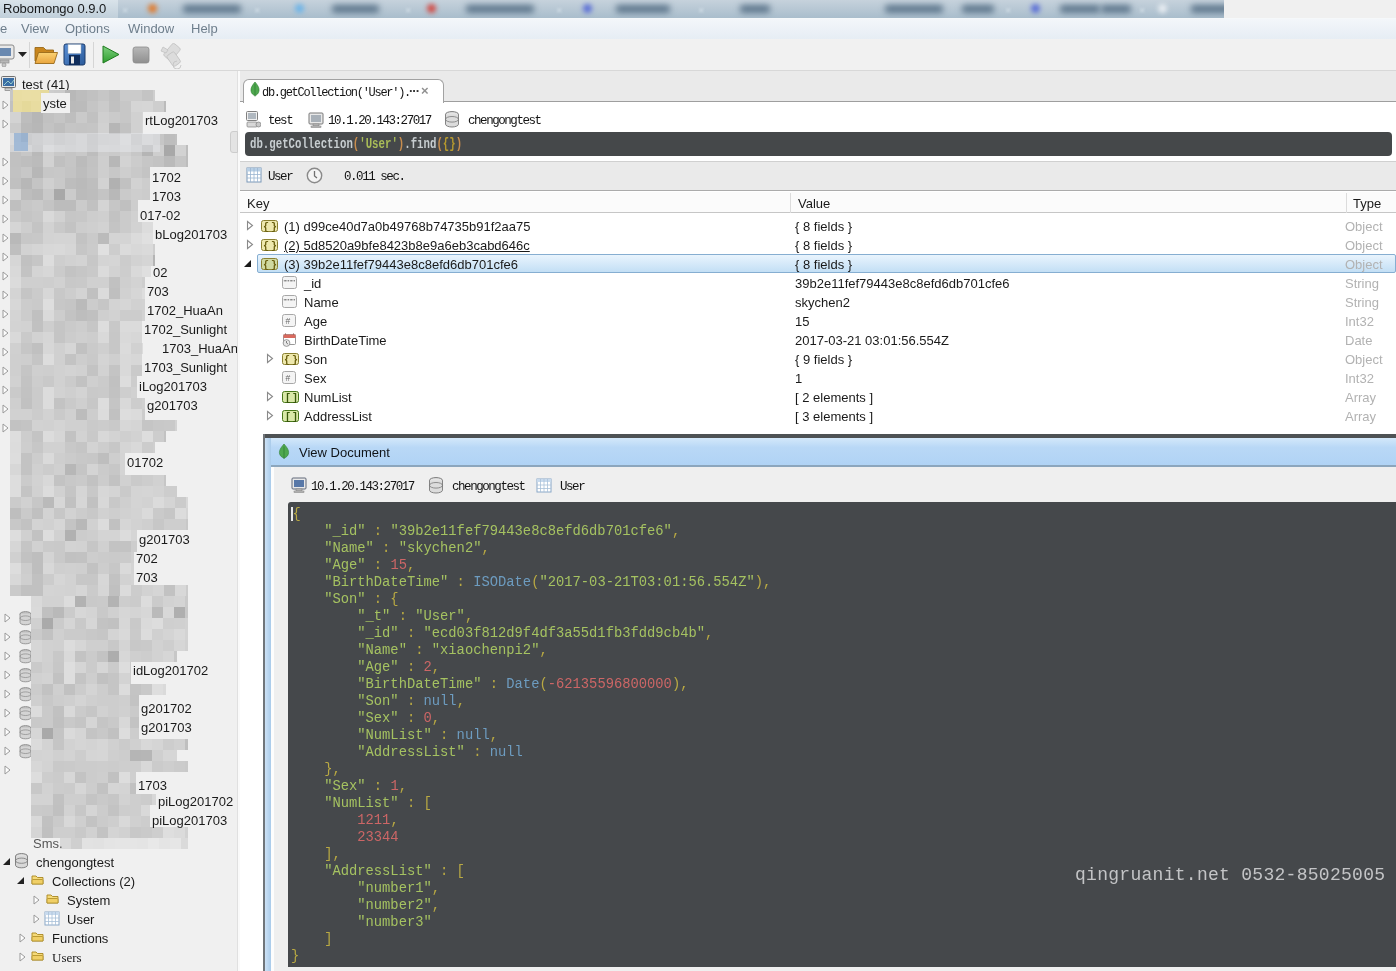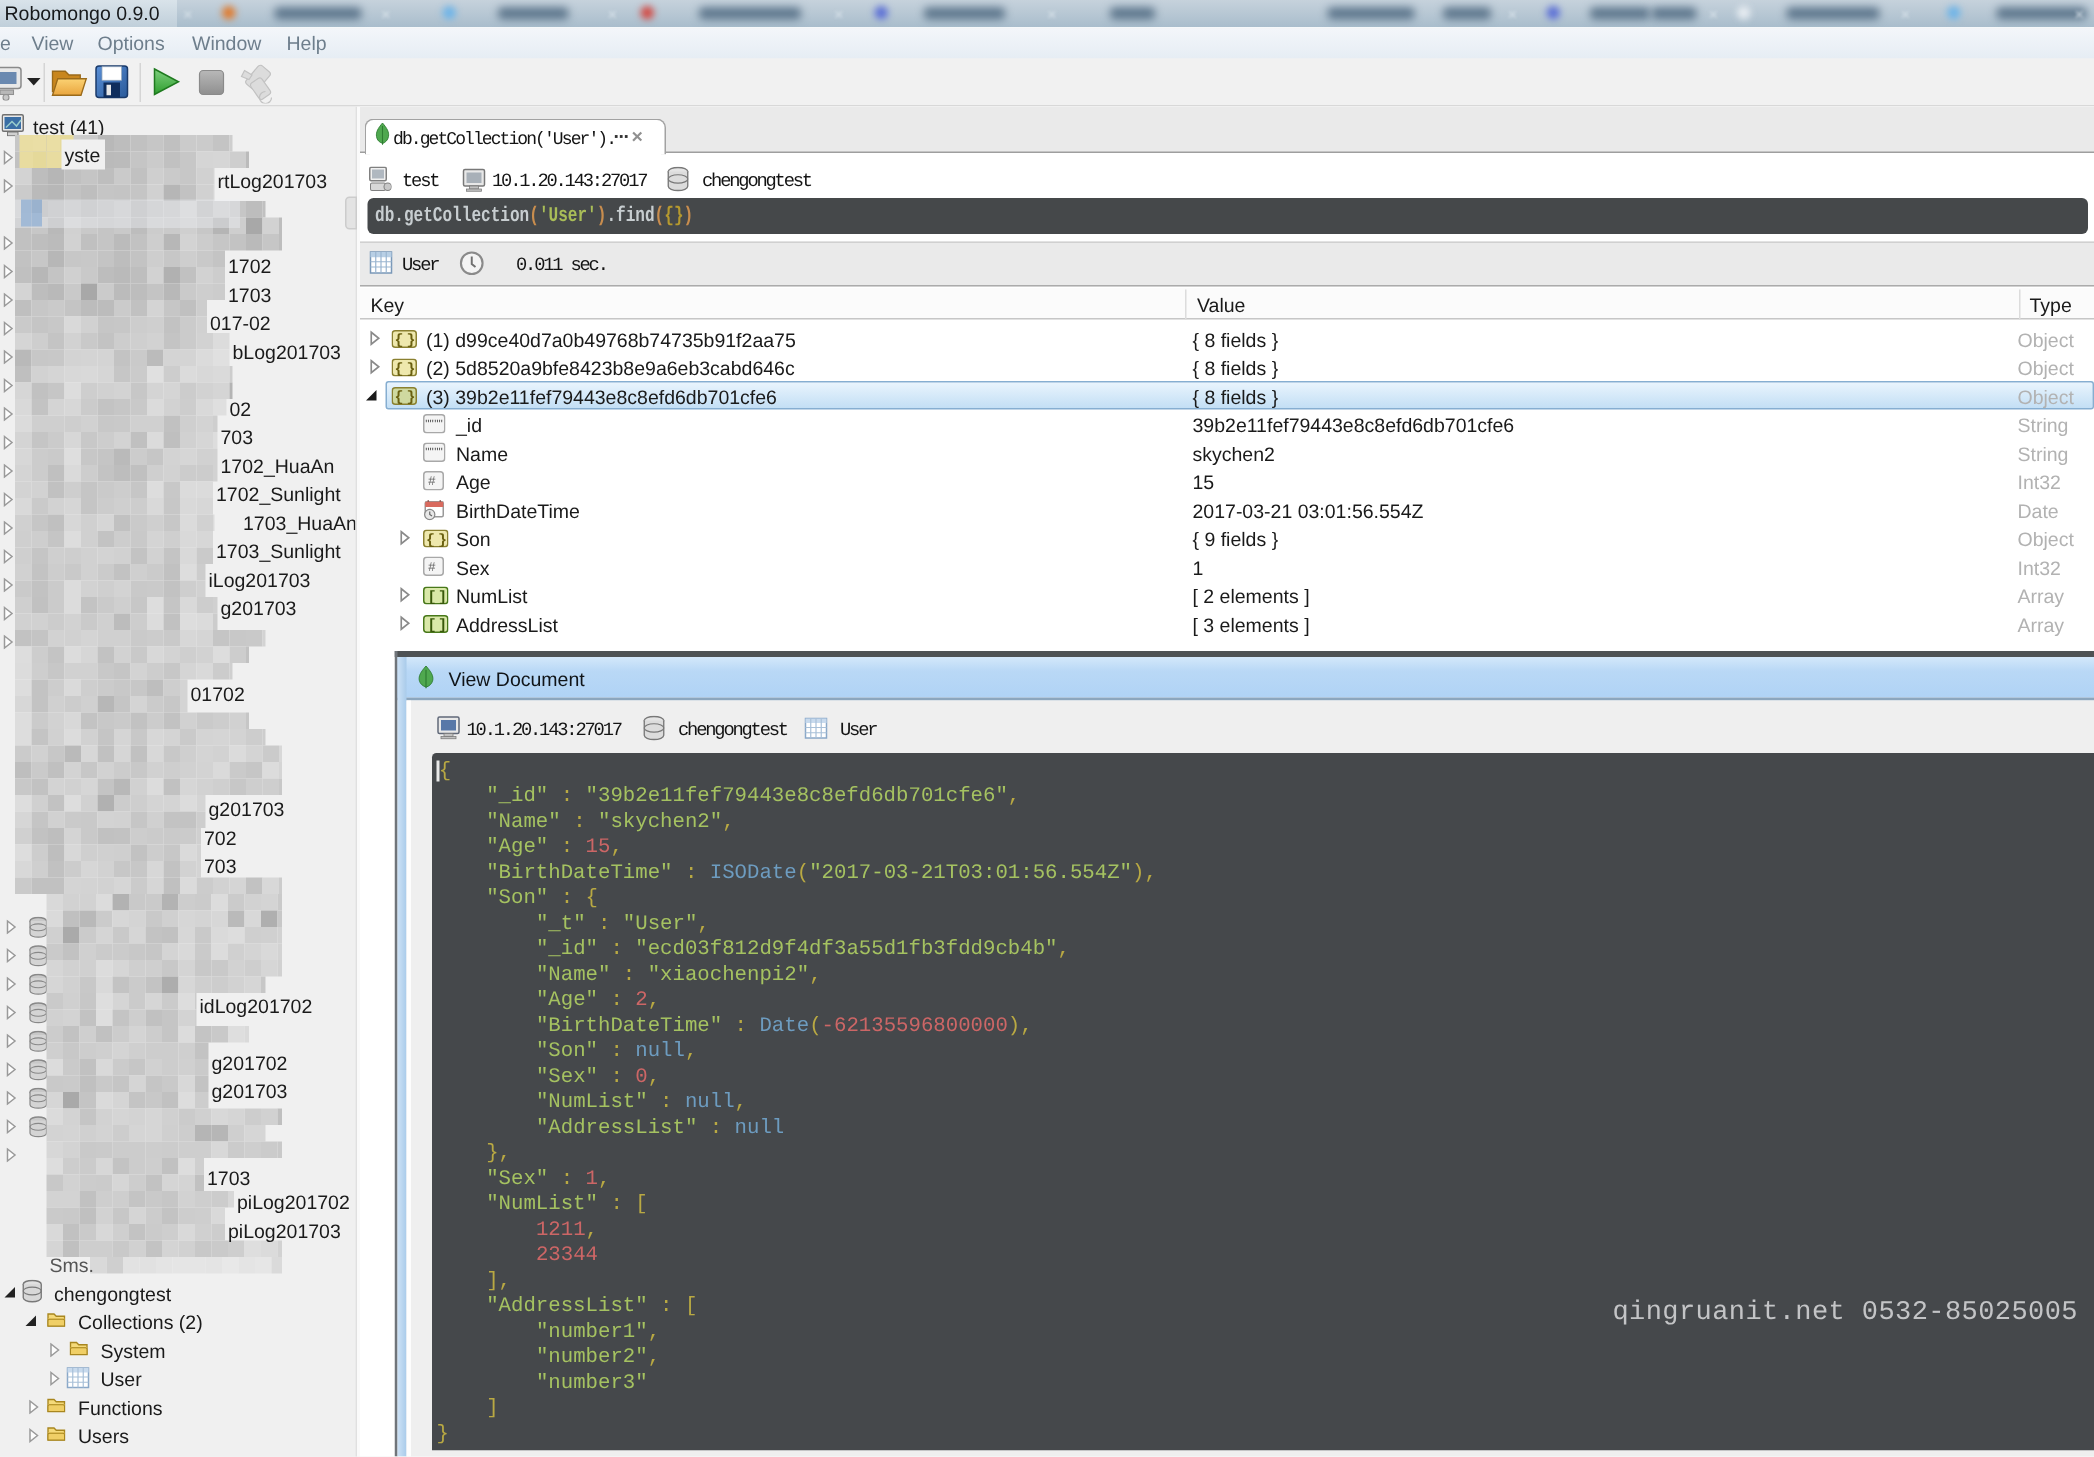--- a/index.html
+++ b/index.html
@@ -5,21 +5,21 @@
 html,body{width:1396px;height:971px;overflow:hidden;background:#f0f0f0;
  font-family:"Liberation Sans",sans-serif;}
 .abs{position:absolute;}
 .ss{font-family:"Liberation Mono",monospace;font-size:12.5px;letter-spacing:-1.45px;color:#141414;white-space:pre;}
 .sans13{font-size:13px;color:#1a1a1a;white-space:pre;}
 #code{font-family:"Liberation Mono",monospace;font-size:13.8px;line-height:17px;white-space:pre;color:#a5c261;}
 .Y{color:#b9a943;} .G{color:#a5c261;} .R{color:#cc6666;} .B{color:#6d9cc0;}
 </style></head>
 <body>
 
-<div class="abs" style="left:0;top:0;width:1396px;height:18px;background:linear-gradient(#c6d2dc,#a9bdcc);overflow:hidden;">
+<div class="abs" style="left:0;top:0;width:1224px;height:18px;background:linear-gradient(#c6d2dc,#a9bdcc);overflow:hidden;">
  <div class="abs" style="left:0;top:0;width:118px;height:18px;background:linear-gradient(#d9e3ea,#c0cfda);"></div>
  <div class="abs" style="left:3px;top:1px;font-size:13px;color:#16181a;white-space:pre;">Robomongo 0.9.0</div>
 
 <div class="abs" style="left:148px;top:4px;width:9px;height:9px;border-radius:5px;background:#e07a2c;filter:blur(2.5px);"></div>
 <div class="abs" style="left:183px;top:5px;width:58px;height:8px;border-radius:3px;background:#5d768c;filter:blur(3px);"></div>
 <div class="abs" style="left:295px;top:4px;width:9px;height:9px;border-radius:5px;background:#6db4e8;filter:blur(2.5px);"></div>
 <div class="abs" style="left:332px;top:5px;width:47px;height:8px;border-radius:3px;background:#5d768c;filter:blur(3px);"></div>
 <div class="abs" style="left:427px;top:4px;width:9px;height:9px;border-radius:5px;background:#d24a44;filter:blur(2.5px);"></div>
 <div class="abs" style="left:466px;top:5px;width:68px;height:8px;border-radius:3px;background:#5d768c;filter:blur(3px);"></div>
 <div class="abs" style="left:583px;top:4px;width:9px;height:9px;border-radius:5px;background:#5b6fd6;filter:blur(2.5px);"></div>
@@ -1236,21 +1236,21 @@
 </svg>
 <div class="abs sans13" style="left:52px;top:860px;">Functions</div>
 <svg class="abs" style="left:19px;top:881px;" width="7" height="10" viewBox="0 0 7 10">
       <path d="M1 1 L6 5 L1 9 Z" fill="#fdfdfd" stroke="#9a9a9a" stroke-width="1"></path>
     </svg>
 <svg class="abs" style="left:31px;top:878px;" width="13" height="13" viewBox="0 0 13 13">
  <path d="M1 3 h4 l1.5 1.5 H12 V11 H1 Z" fill="#f5da7a" stroke="#a8861f" stroke-width="0.9"></path>
  <path d="M1 6 h11 v5 h-11 z" fill="#e9c256" stroke="none"></path>
  <path d="M1 11 L1 7.5 Q1 6.5 2 6.5 L11 6.5 Q12 6.5 12 7.5 L12 11 Z" fill="#f0cf66" stroke="#a8861f" stroke-width="0.7"></path>
 </svg>
-<div class="abs sans13" style="left:52px;top:879px;">Users</div>
+<div class="abs sans13" style="left:52px;top:879px;font-family:Liberation Serif, serif;">Users</div>
 </div>
 <div class="abs" style="left:237px;top:71px;width:3px;height:900px;background:#fafafa;border-left:1px solid #e0e0e0;"></div>
 <div class="abs" style="left:230px;top:131px;width:8px;height:22px;background:#e3e3e3;border:1px solid #cccccc;border-radius:3px 0 0 3px;"></div>
 <div class="abs" style="left:240px;top:71px;width:1156px;height:900px;background:#fff;overflow:hidden;">
 <div class="abs" style="left:0;top:0;width:1156px;height:31px;background:#eaeaea;border-bottom:1px solid #9e9e9e;"></div>
 <div class="abs" style="left:3px;top:8px;width:201px;height:24px;background:#fff;border:1px solid #a2a2a2;border-bottom:none;border-radius:6px 6px 0 0;"></div>
 <svg class="abs" style="left:10px;top:11px;" width="10" height="15" viewBox="0 0 10 15">
  <path d="M5 0 C8 3.5 9.5 6 9 9 C8.6 11.5 6.8 13 5.2 13.6 C3 13 1.3 11.5 1 9 C0.6 6 2 3.5 5 0 Z" fill="#4fa84f" stroke="#2e7d32" stroke-width="0.6"></path>
  <path d="M5 2 V14.5" stroke="#2e7d32" stroke-width="0.7"></path>
 </svg>
@@ -1310,21 +1310,21 @@
 <div class="abs sans13" style="left:795px;top:219px;">{ 8 fields }</div>
 <div class="abs" style="left:1345px;top:219px;font-size:13px;color:#b2b2b2;white-space:pre;">Object</div>
 <svg class="abs" style="left:246px;top:239px;" width="8" height="11" viewBox="0 0 8 11">
     <path d="M1.5 1.5 L6.5 5.5 L1.5 9.5 Z" fill="#fff" stroke="#8a8a8a" stroke-width="1.1"></path>
   </svg>
 <svg class="abs" style="left:261px;top:239px;" width="17" height="12" viewBox="0 0 17 12">
  <rect x="0.5" y="0.5" width="16" height="11" rx="2" fill="#eee8ad" stroke="#8a8030" stroke-width="1"></rect>
  <text x="2" y="9.5" font-size="10" font-weight="bold" fill="#6a6010" font-family="Liberation Mono">{</text>
  <text x="10" y="9.5" font-size="10" font-weight="bold" fill="#6a6010" font-family="Liberation Mono">}</text>
 </svg>
-<div class="abs sans13" style="left:284px;top:238px;">(2) 5d8520a9bfe8423b8e9a6eb3cabd646c</div>
+<div class="abs sans13" style="left:284px;top:238px;text-decoration:underline;">(2) 5d8520a9bfe8423b8e9a6eb3cabd646c</div>
 <div class="abs sans13" style="left:795px;top:238px;">{ 8 fields }</div>
 <div class="abs" style="left:1345px;top:238px;font-size:13px;color:#b2b2b2;white-space:pre;">Object</div>
 <div class="abs" style="left:257px;top:254px;width:1139px;height:19px;background:linear-gradient(#e9f4fd,#c3dff5);border:1px solid #86aed1;border-radius:2px;"></div>
 <svg class="abs" style="left:243px;top:259px;" width="9" height="9" viewBox="0 0 9 9">
     <path d="M8 1 L8 8 L1 8 Z" fill="#1a1a1a"></path>
   </svg>
 <svg class="abs" style="left:261px;top:258px;" width="17" height="12" viewBox="0 0 17 12">
  <rect x="0.5" y="0.5" width="16" height="11" rx="2" fill="#cfd9a0" stroke="#8a8030" stroke-width="1"></rect>
  <text x="2" y="9.5" font-size="10" font-weight="bold" fill="#6a6010" font-family="Liberation Mono">{</text>
  <text x="10" y="9.5" font-size="10" font-weight="bold" fill="#6a6010" font-family="Liberation Mono">}</text>

